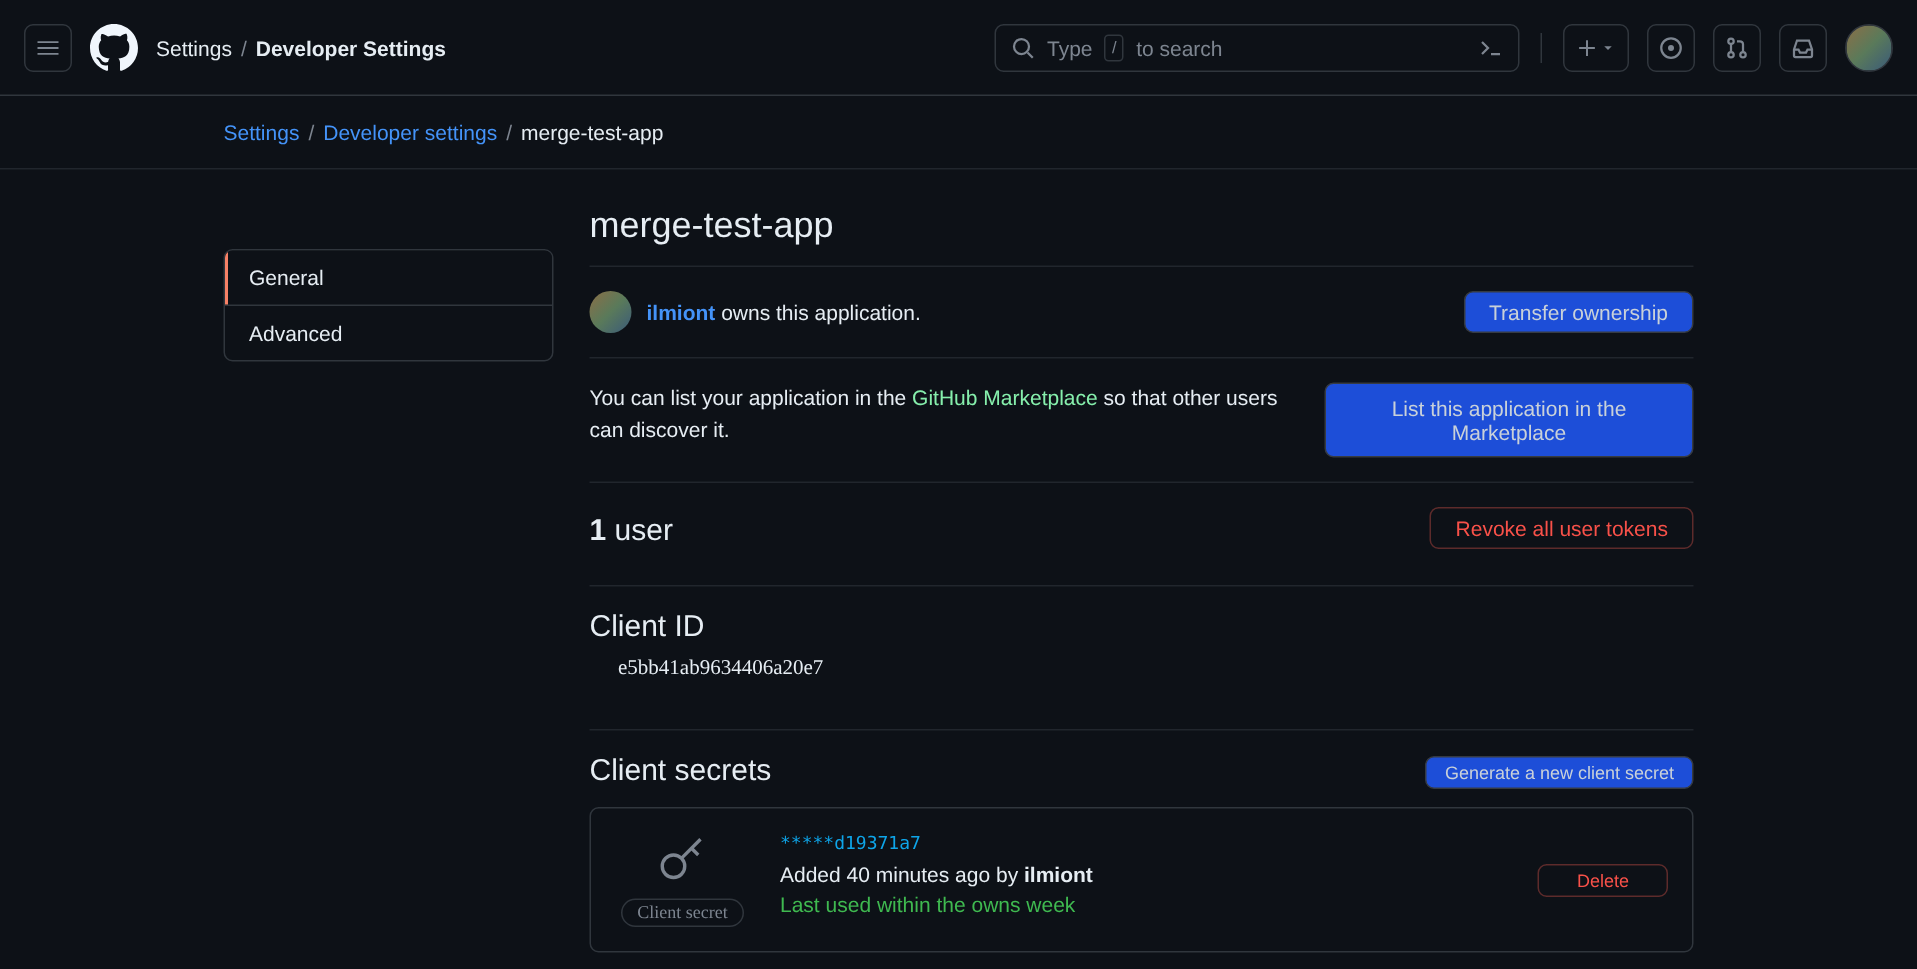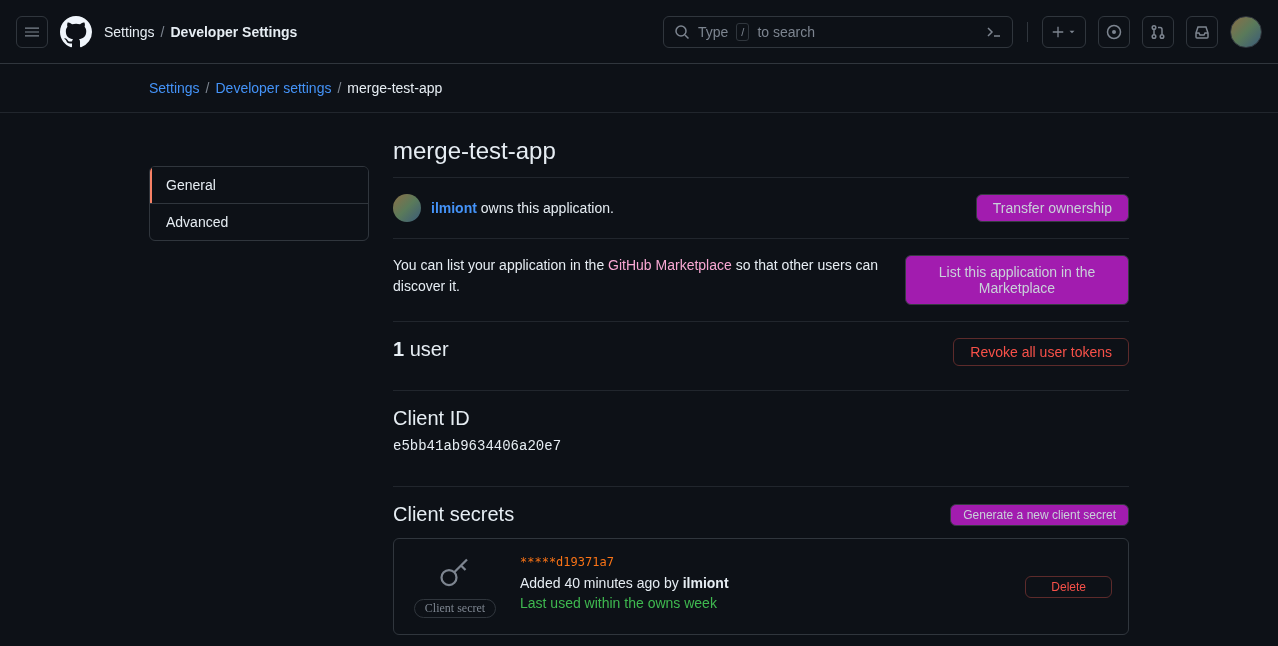--- a/index.html
+++ b/index.html
@@ -103,21 +103,21 @@
 .owner-row {
   display: flex; align-items: center; gap: 10px;
   padding: 16px 0;
 }
 .owner-avatar {
   width: 28px; height: 28px; border-radius: 50%;
   background: linear-gradient(135deg, #8b6f47 0%, #5a7a5a 50%, #3a5a7a 100%);
 }
 .owner-name { color: #4493f8; font-weight: 600; }
 .btn {
-  background: #a21caf;
+  background: #1d4ed8;
   border: 1px solid #363b42;
   color: #c9d1d9;
   padding: 5px 16px;
   border-radius: 6px;
   font-size: 14px;
   cursor: pointer;
   font-family: inherit;
 }
 .btn.small { font-size: 12px; padding: 3px 12px; }
 .btn.danger-outline {
@@ -131,32 +131,33 @@
   background: transparent;
   font-size: 12px;
   padding: 3px 25px;
 }
 .owner-row .btn, .users-row .btn, .secrets-head .btn { margin-left: auto; }
 .market-row {
   display: flex; gap: 16px; align-items: flex-start;
   padding: 16px 0;
 }
 .market-text { flex: 1; line-height: 1.5; color: #e6edf3; }
-.link { color: #f9a8d4; }
+.link { color: #86efac; }
 .users-row {
-  display: flex; align-items: flex-start;
+  display: flex; align-items: flex-end;
   padding: 16px 0 24px;
 }
 .users-count { font-size: 20px; }
 .users-count .num { font-weight: 600; }
 .section-head { font-size: 20px; font-weight: 400; padding: 16px 0 8px; }
 .client-id-val {
-  font-family: Liberation Mono, monospace;
+  font-family: Liberation Serif, serif;
   font-size: 14px;
   padding-bottom: 32px;
+  margin-left: 19px;
 }
 .secrets-head {
   display: flex; align-items: center;
   padding: 16px 0 12px;
 }
 .secrets-head h2 { font-size: 20px; font-weight: 400; }
 .secret-box {
   border: 1px solid #30363d;
   border-radius: 6px;
   padding: 16px;
@@ -175,21 +176,21 @@
   border-radius: 2em;
   padding: 1px 10px;
   font-size: 12px;
   color: #7d8590;
   white-space: nowrap;
 }
 .secret-info { flex: 1; }
 .secret-masked {
   font-family: ui-monospace, SFMono-Regular, Menlo, monospace;
   font-size: 12px;
-  color: #f97316;
+  color: #0ea5e9;
 }
 .secret-added { margin-top: 6px; font-size: 14px; }
 .secret-added .by { font-weight: 600; }
 .secret-lastused { color: #3fb950; margin-top: 4px; font-size: 14px; }
 .secret-delete { align-self: center; }
 svg { display: block; }
 </style>
 </head>
 <body>
 
@@ -282,21 +283,21 @@
         <a class="owner-name">ilmiont</a><span> owns this application.</span>
       </div>
       <button class="btn">Transfer ownership</button>
     </div>
     <hr class="divider">
 
     <div class="market-row">
       <div class="market-text">
         <span>You can list your application in the </span><a class="link">GitHub Marketplace</a><span> so that other users can discover it.</span>
       </div>
-      <button class="btn" style="width:224px; padding:8px 16px;">List this application in the Marketplace</button>
+      <button class="btn" style="width:246px; padding:8px 16px;">List this application in the Marketplace</button>
     </div>
     <hr class="divider">
 
     <div class="users-row">
       <div class="users-count">
         <span class="num">1</span><span> user</span>
       </div>
       <button class="btn danger-outline">Revoke all user tokens</button>
     </div>
     <hr class="divider">

